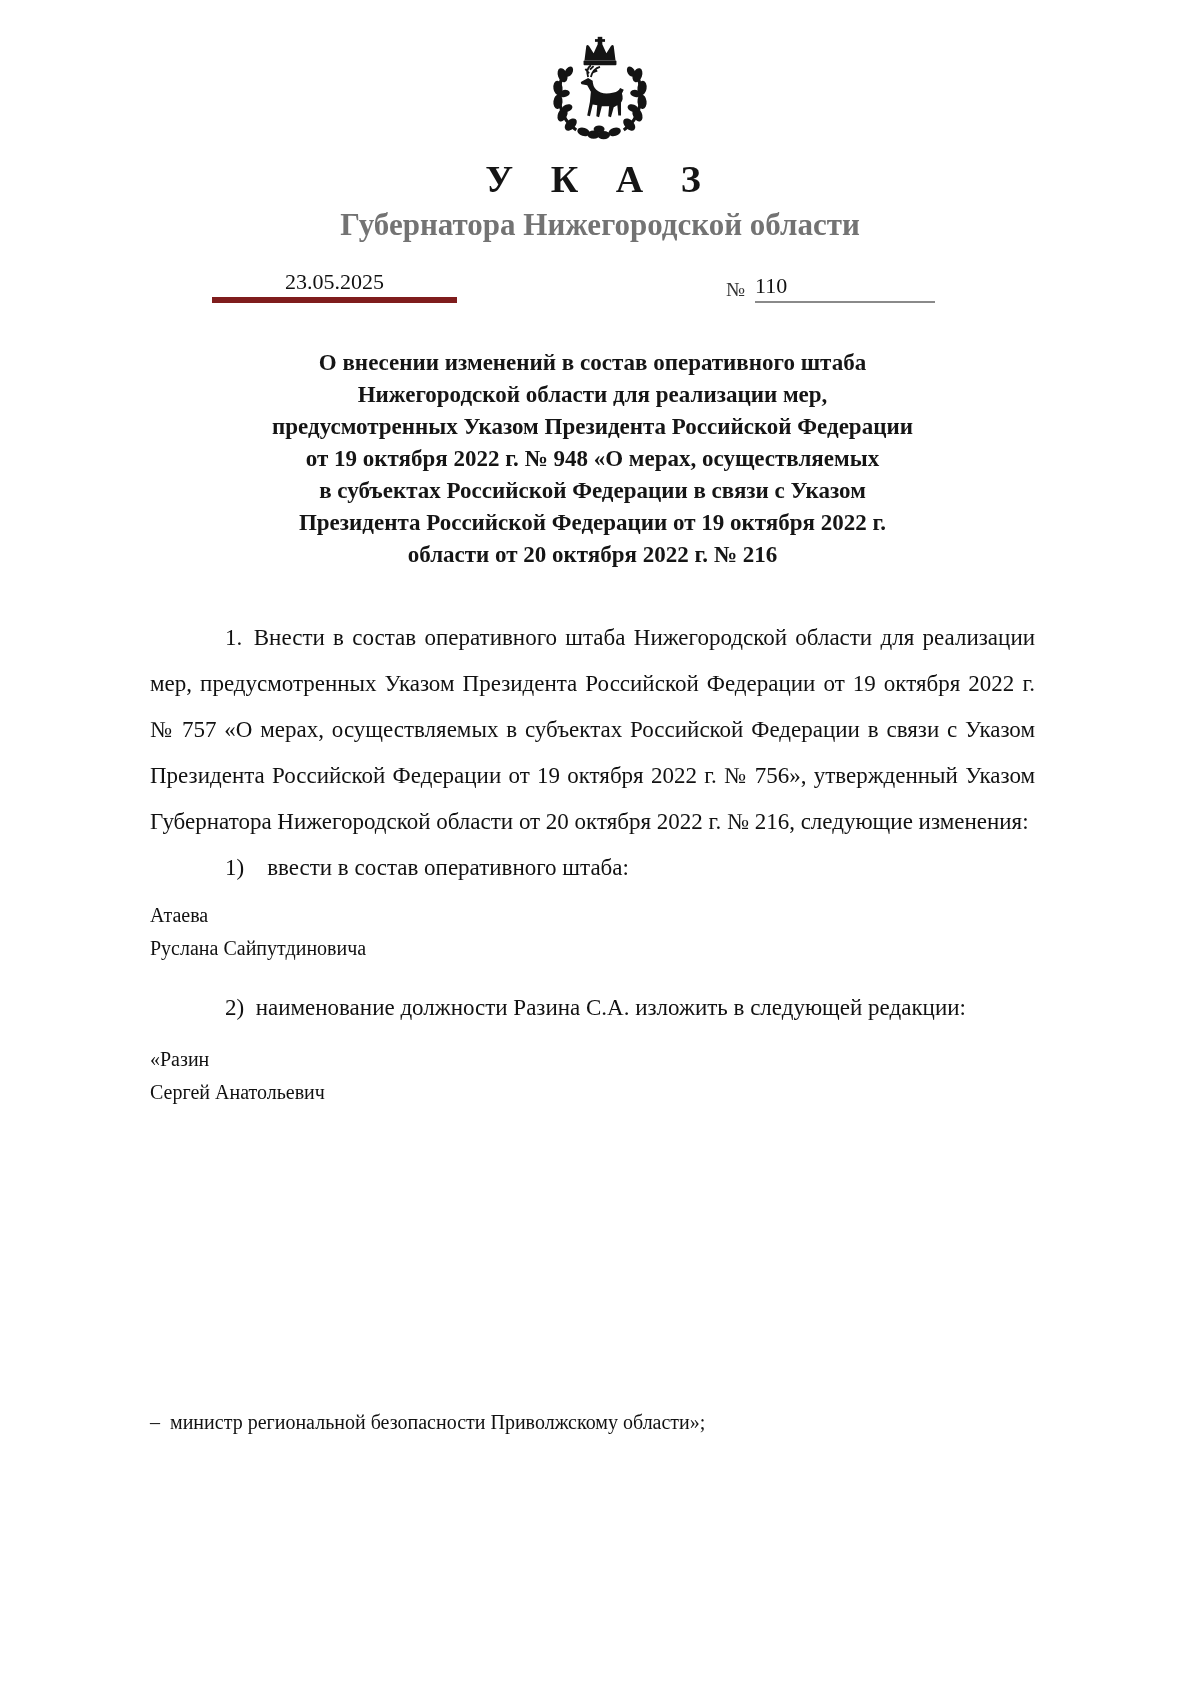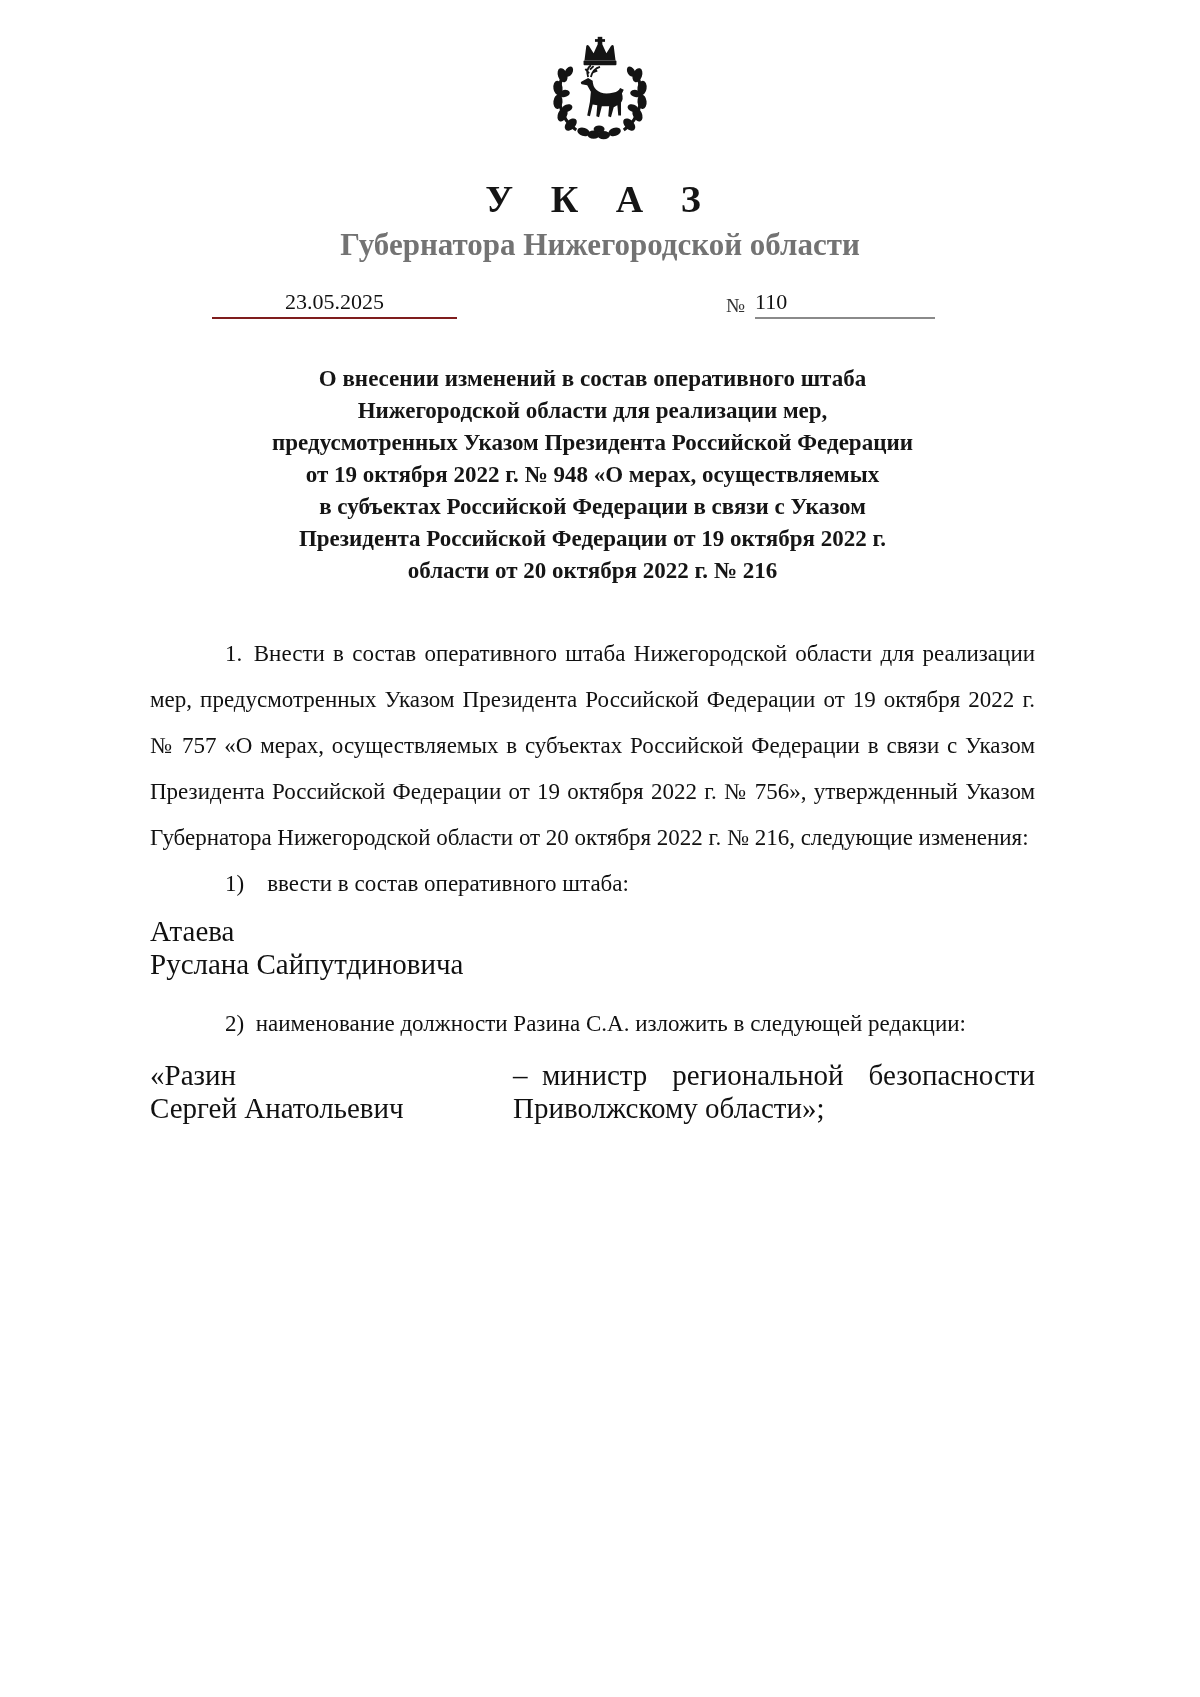--- a/index.html
+++ b/index.html
@@ -22,21 +22,21 @@
     width: 885px;
     margin: 0 auto 0 150px;
   }
   
   .emblem-wrap {
     width: 100%;
     display: flex;
     justify-content: center;
   }
   .doc-type {
-    margin-top: 36px;
+    margin-top: 16px;
     text-align: center;
     font-weight: bold;
     font-size: 38px;
     letter-spacing: 14px;
     color: #151515;
   }
   .authority {
     margin-top: 6px;
     text-align: center;
     font-weight: bold;
@@ -49,21 +49,21 @@
     display: flex;
     justify-content: space-between;
     align-items: flex-end;
     padding-left: 62px;
     padding-right: 100px;
     font-size: 22px;
   }
   .date-field {
     width: 245px;
     text-align: center;
-    border-bottom: 2px solid #7f1d1d;
+    border-bottom: 6px solid #7f1d1d;
     padding-bottom: 2px;
   }
   .number-group {
     display: flex;
     align-items: flex-end;
     gap: 10px;
   }
   .number-sign {
     font-size: 20px;
     color: #333;
@@ -87,28 +87,28 @@
   
   .body-block {
     margin-top: 44px;
     font-size: 23px;
     line-height: 46px;
     text-align: justify;
   }
   .para-indent { text-indent: 75px; }
   .entry-row {
     display: flex;
-    font-size: 29px;
+    font-size: 20px;
     line-height: 33px;
     margin-top: 8px;
   }
   .entry-name { width: 363px; flex: 0 0 363px; }
   .entry-position { flex: 1; text-align: justify; }
   .item2-para { margin-top: 20px; }
-  .entry2-row { margin-top: 12px; }
+  .entry2-row { margin-top: 12px; flex-direction: column; }
 </style>
 </head>
 <body>
 
 <div class="page">
 
   <div class="emblem-wrap">
     <svg width="110" height="106" viewBox="0 0 120 116" aria-hidden="true">
       <g fill="#141414" stroke="none">
 

